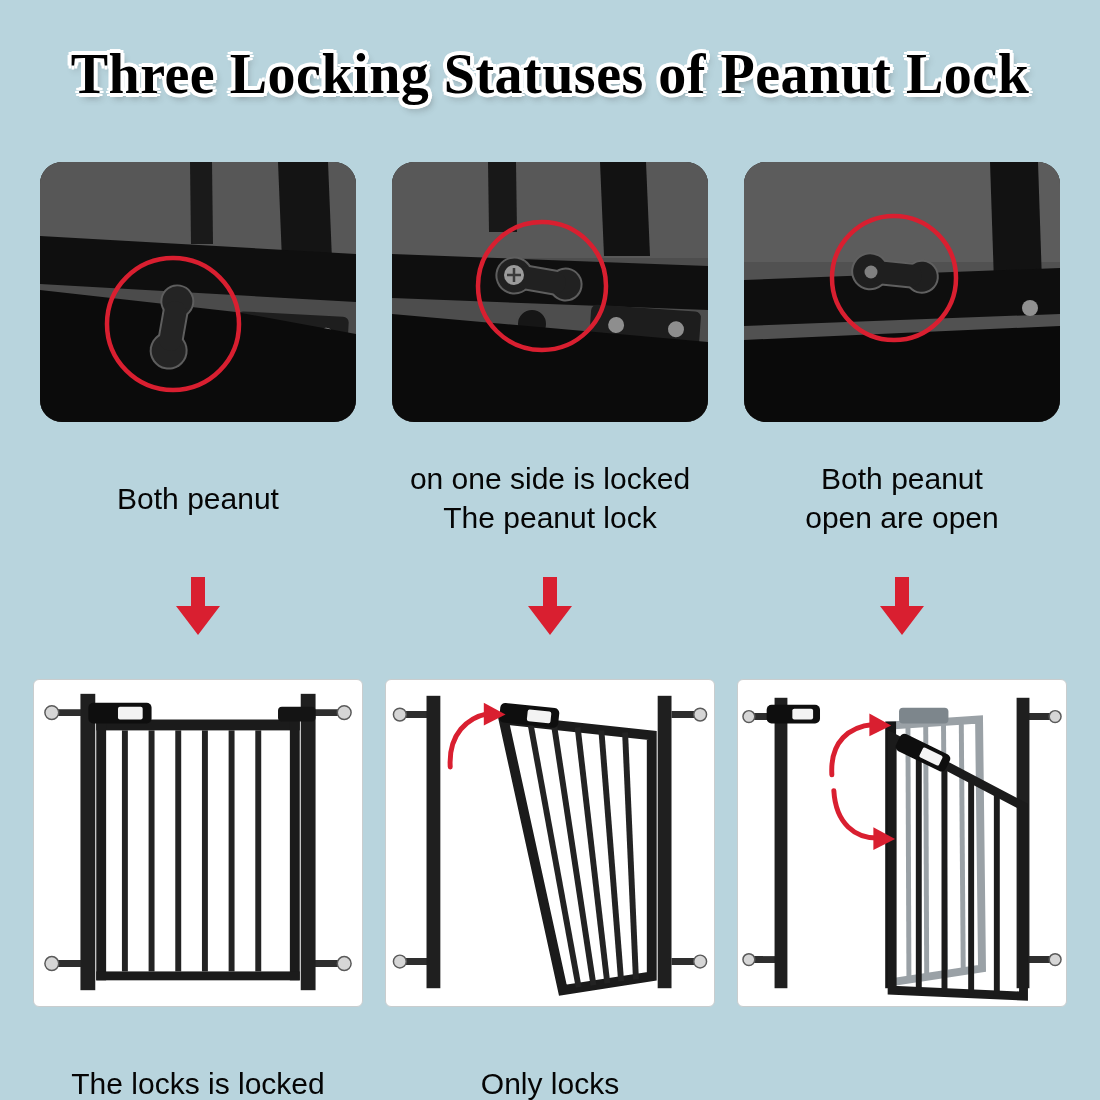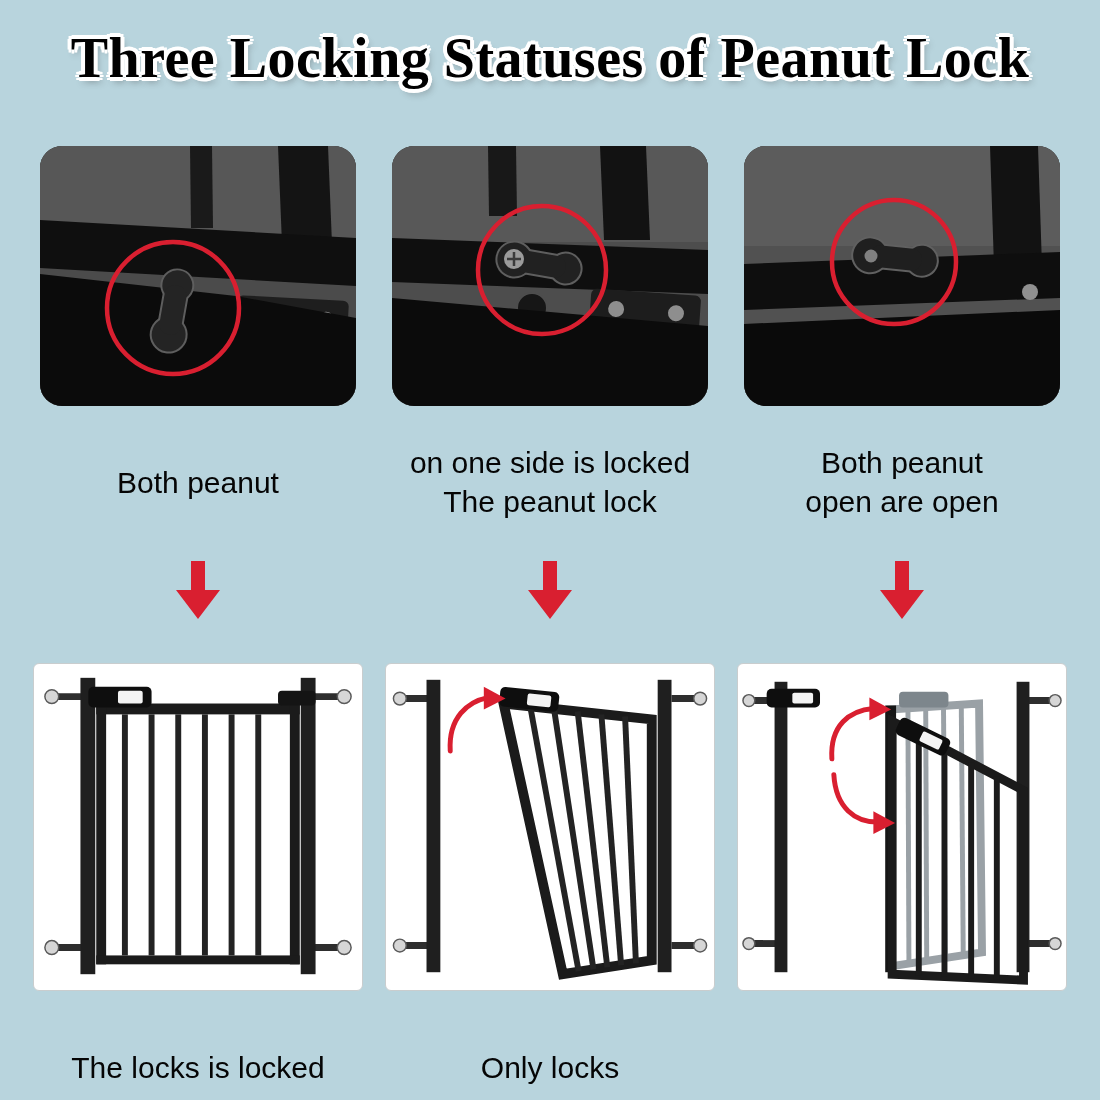--- a/index.html
+++ b/index.html
@@ -3,21 +3,21 @@
 <meta charset="utf-8">
 <style>
   * { margin:0; padding:0; box-sizing:border-box; }
   html,body { width:1100px; height:1100px; }
   body {
     background: var(--bg, #b8d4dd);
     font-family: "Liberation Sans", sans-serif;
     color: #050505;
     overflow: hidden;
   }
-  .page { width:1100px; height:1100px; padding-top:26px; }
+  .page { width:1100px; height:1100px; padding-top:42px; }
   .title {
     font-family:"Liberation Serif", serif;
     font-weight:bold;
     font-size:56px;
     letter-spacing:0.5px;
     text-align:center;
     white-space:nowrap;
     color:#000;
     text-shadow:
       -3px -3px 0 #fff, 3px -3px 0 #fff, -3px 3px 0 #fff, 3px 3px 0 #fff,

